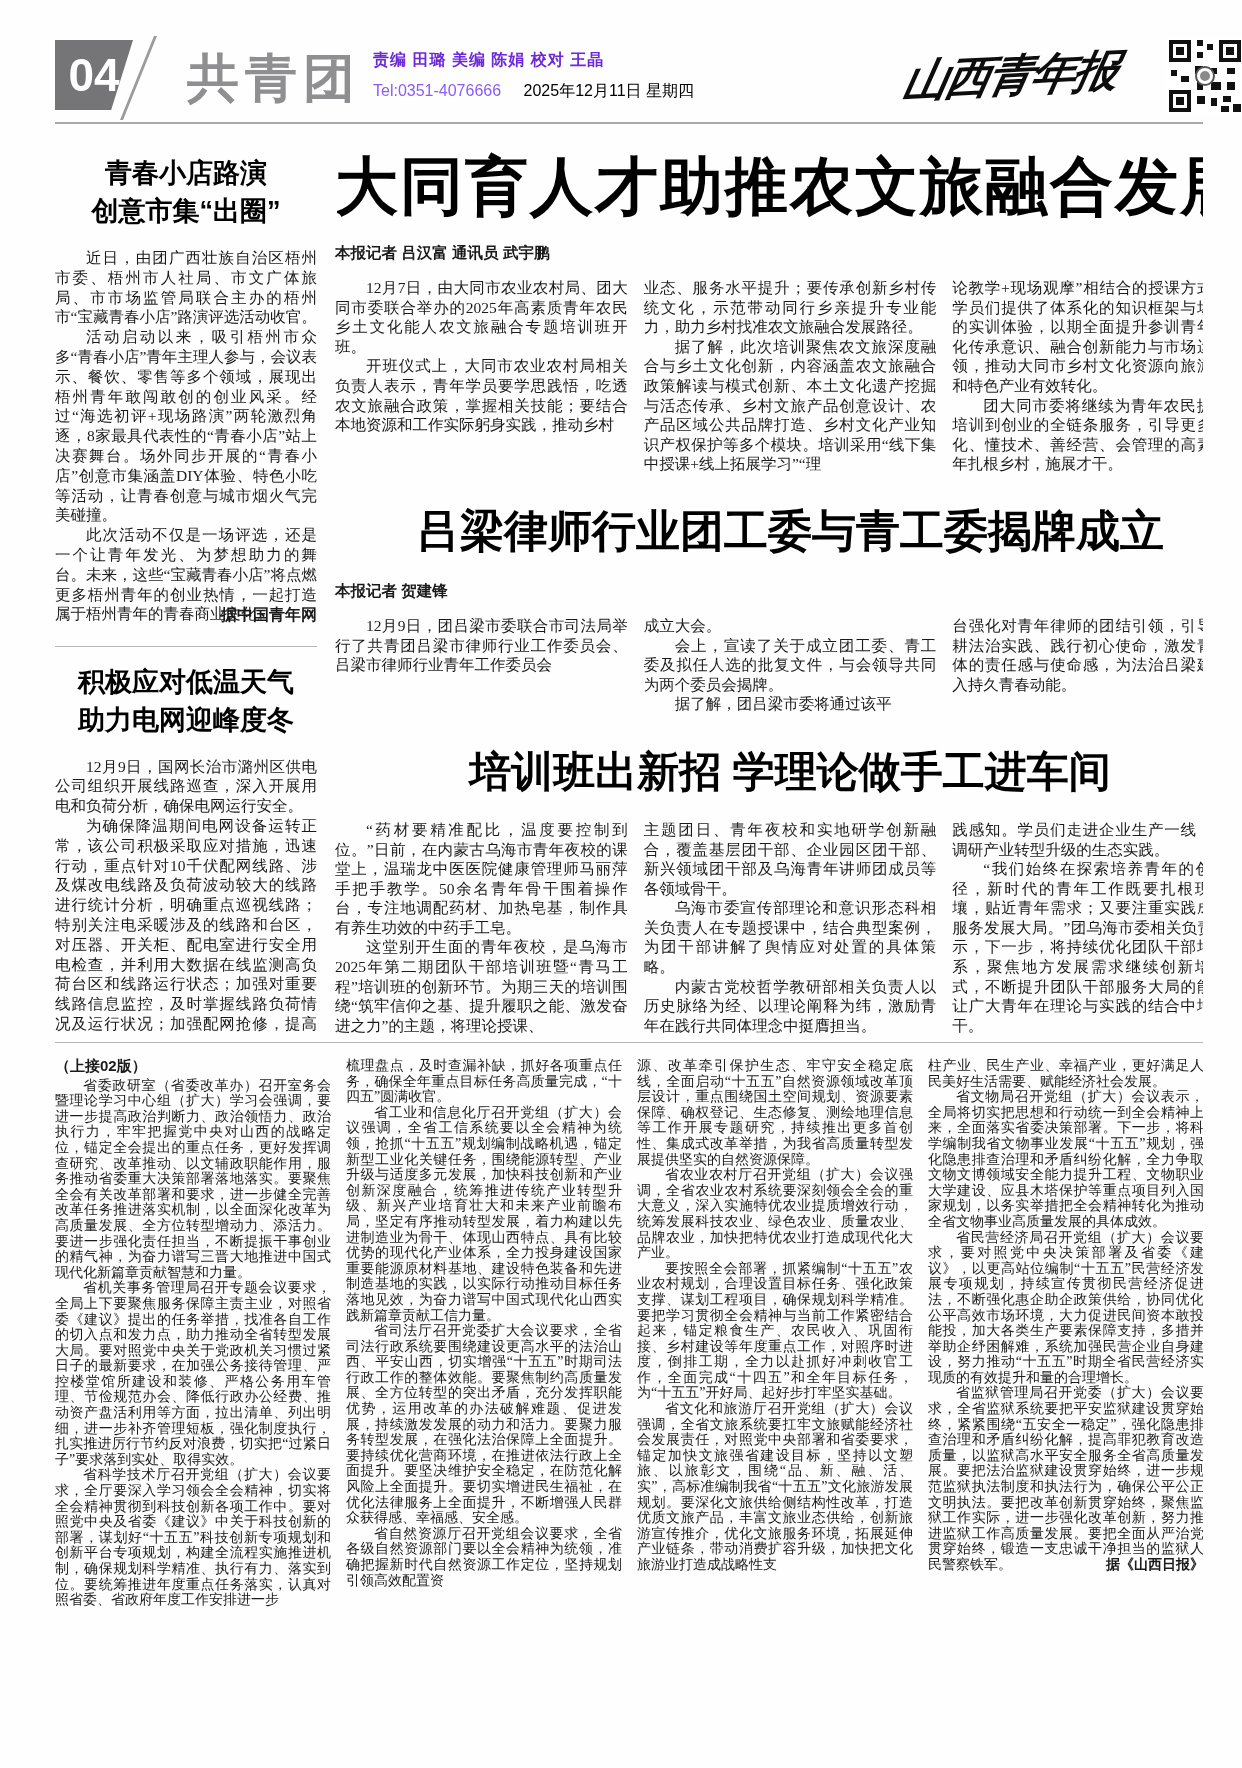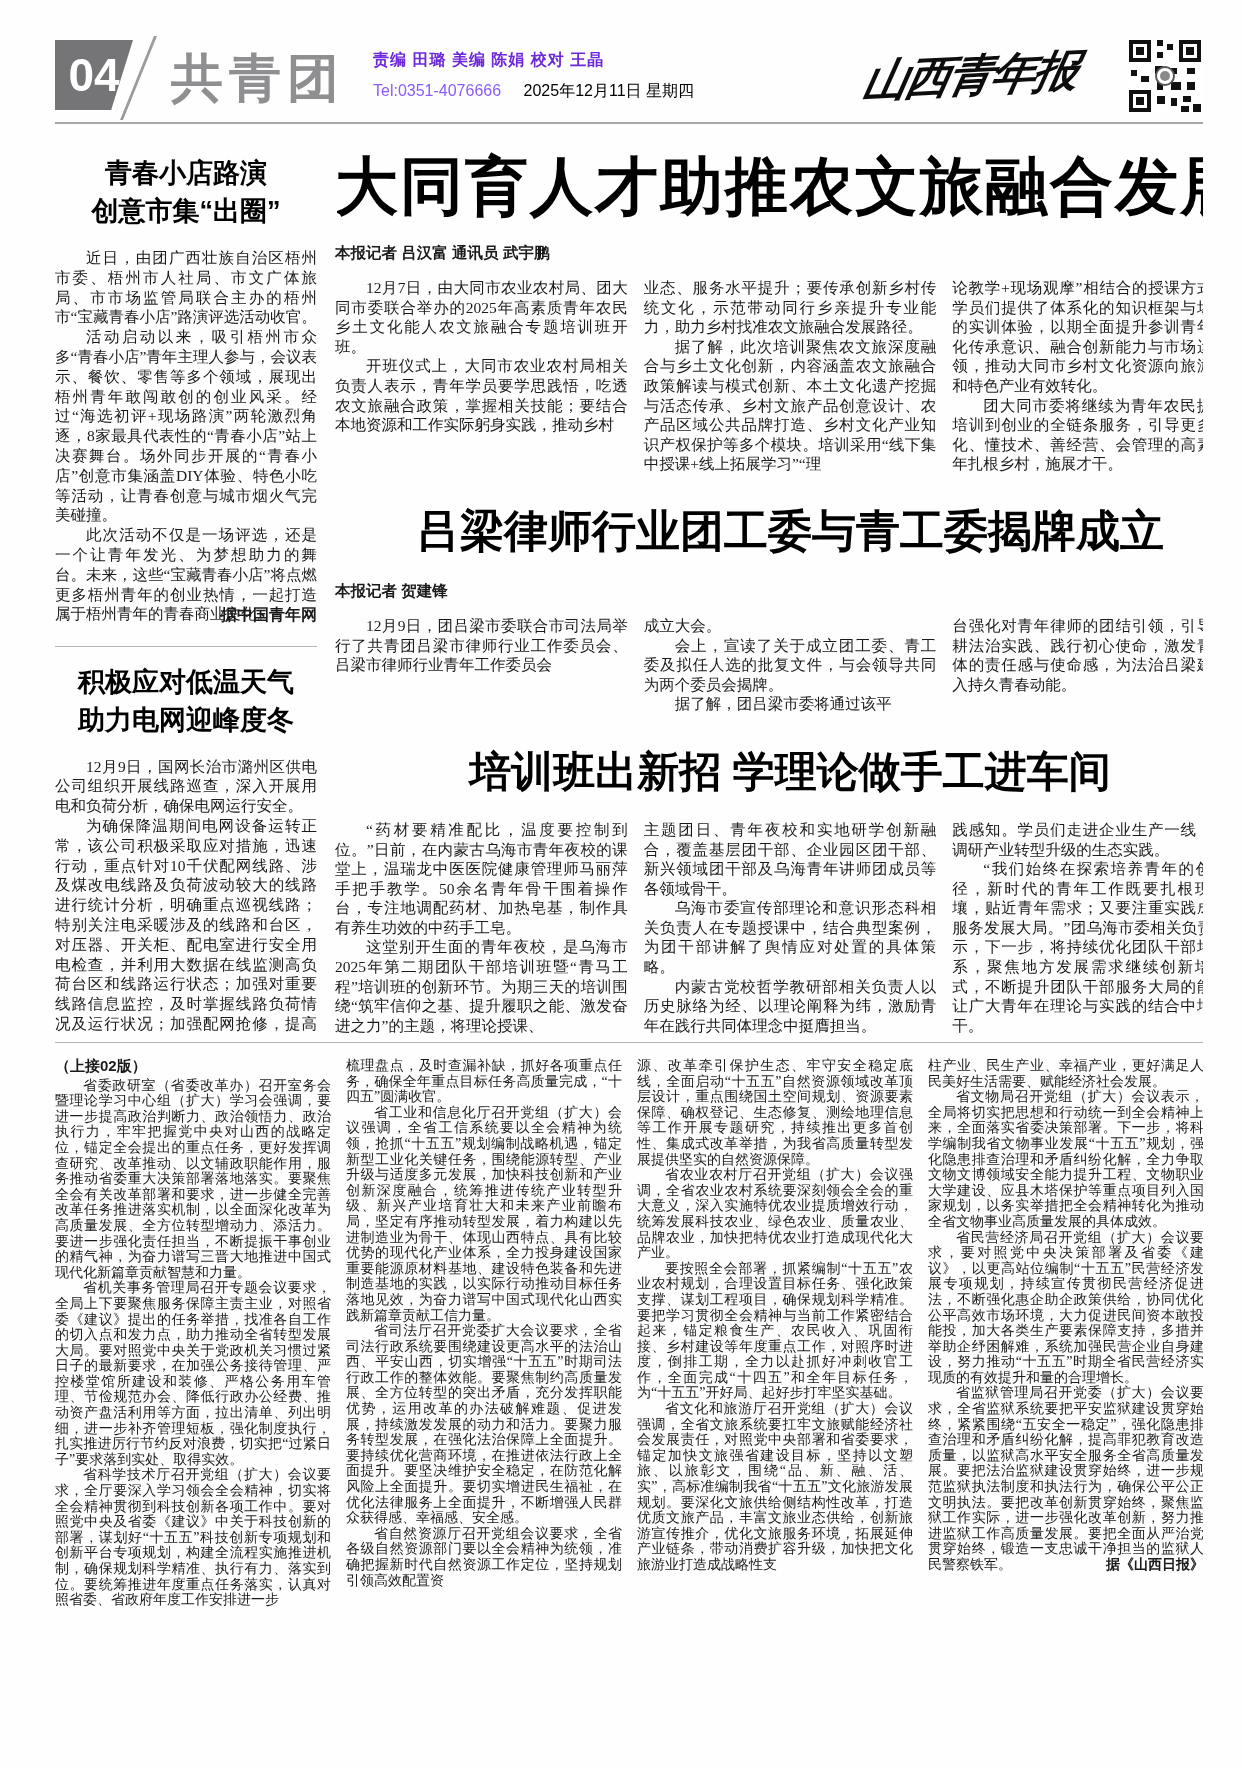--- a/index.html
+++ b/index.html
@@ -1,26 +1,26 @@
 <!DOCTYPE html>
 <html><head>
 <meta charset="utf-8">
 <style>
   html,body{margin:0;padding:0;}
   body{width:1242px;height:1768px;background:#e9e9e9;font-family:"Liberation Serif","DejaVu Serif",serif;}
   .page{position:relative;width:1242px;height:1768px;background:#fefefe;overflow:hidden;color:#1a1a1a;}
 
   
-  .hdr{position:absolute;top:36px;left:55px;width:1148px;height:80px;}
+  .hdr{position:absolute;top:36px;left:55px;width:1148px;height:80px;padding-left:40px;}
   .pageno{position:absolute;left:0;top:4px;width:78px;height:70px;background:#757577;color:#fff;
           font-family:"Liberation Sans",sans-serif;font-weight:bold;font-size:46px;
           display:flex;align-items:center;justify-content:center;
           clip-path:polygon(0 0,100% 0,72% 100%,0 100%);}
   .hdr-slash{position:absolute;left:82px;top:0;width:3px;height:84px;background:#9b9b9d;transform:skewX(-22deg);}
-  .section-name{position:absolute;left:116px;top:8px;font-family:"Liberation Sans",sans-serif;
+  .section-name{position:absolute;left:132px;top:8px;font-family:"Liberation Sans",sans-serif;
           font-weight:bold;font-size:52px;color:#8f8f91;letter-spacing:6px;}
   .ed-block{position:absolute;left:318px;top:14px;font-family:"Liberation Sans",sans-serif;}
   .ed-line{font-size:16px;font-weight:bold;color:#6d28d9;letter-spacing:1px;}
   .tel-line{margin-top:10px;font-size:16px;}
   .tel{color:#8b5cf6;margin-right:18px;}
   .date{font-weight:normal;color:#000000;}
   .masthead{position:absolute;right:128px;top:10px;font-size:45px;font-weight:bold;font-style:italic;
           letter-spacing:-3px;transform:skewX(-14deg) rotate(-3deg);color:#0d0d0d;white-space:nowrap;}
   .qr{position:absolute;right:0;top:2px;}
   .hdr-rule{position:absolute;top:122px;left:55px;width:1148px;height:2px;background:#a9a9ab;}

